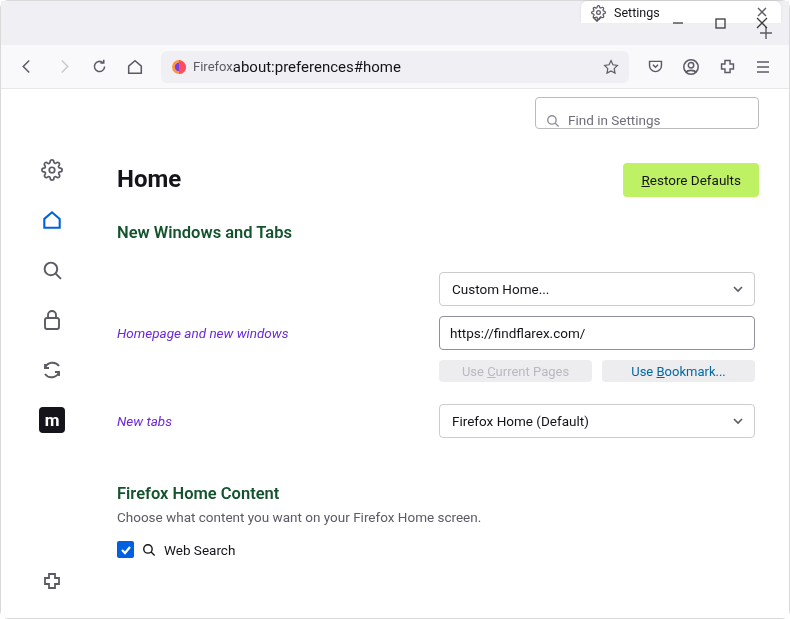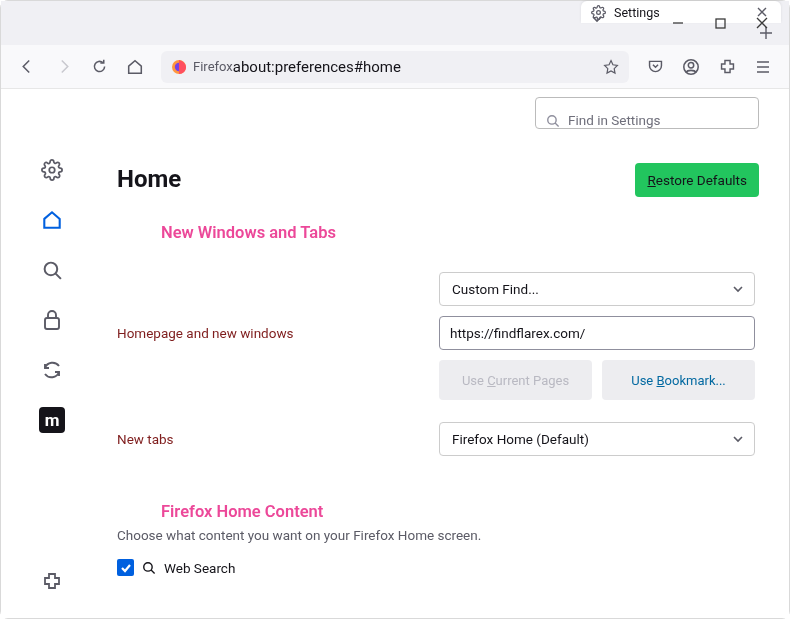--- a/index.html
+++ b/index.html
@@ -23,31 +23,31 @@
 .urlbar-spacer { flex: 1; }
 .content { flex: 1; display: flex; background: #fff; overflow: hidden; }
 .sidebar { width: 102px; display: flex; flex-direction: column; align-items: center; padding-top: 62px; gap: 12px; }
 .side-item { width: 38px; height: 38px; display: flex; align-items: center; justify-content: center; border-radius: 6px; color: #5b5b66; cursor: pointer; }
 .side-item.active { color: #0060df; }
 .side-item-m { background: #15141a; color: #fff; font-weight: 700; font-size: 17px; border-radius: 4px; width: 26px; height: 26px; display:flex; align-items:center; justify-content:center; }
 .side-spacer { flex: 1; }
 .main { flex: 1; padding: 20px 30px 0 14px; position: relative; overflow: hidden; }
 .findbox { position: absolute; right: 30px; top: 8px; width: 224px; height: 32px; border: 1px solid #bbb; border-radius: 4px; display: flex; align-items: flex-end; padding: 0 10px; gap: 8px; color: #6f6f7b; font-size: 13.5px; }
 .h1 { font-size: 24px; font-weight: 700; color: #15141a; margin-top: 56px; }
-.restore-btn { position: absolute; right: 30px; top: 74px; height: 34px; padding: 0 12px; background: #22c55e; border: none; border-radius: 4px; font-size: 13.5px; color: #15141a; cursor: pointer; }
+.restore-btn { position: absolute; right: 30px; top: 74px; height: 34px; padding: 0 18px; background: #bef264; border: none; border-radius: 4px; font-size: 13.5px; color: #15141a; cursor: pointer; }
 .restore-btn u { text-decoration: underline; }
-.h2 { font-size: 16.5px; font-weight: 600; color: #ec4899; margin-top: 30px; margin-left: 44px; }
+.h2 { font-size: 16.5px; font-weight: 600; color: #14532d; margin-top: 30px; }
 .desc { font-size: 13.5px; color: #5b5b66; margin-top: 6px; }
 .row { display: flex; align-items: center; margin-top: 16px; }
-.row-label { width: 322px; font-size: 13.5px; color: #7f1d1d; }
+.row-label { width: 322px; font-size: 13.5px; color: #6d28d9; font-style: italic; }
 .select-wrap { width: 316px; height: 34px; border: 1px solid #ccc; border-radius: 4px; background: #fff; display: flex; align-items: center; padding: 0 12px; font-size: 13.5px; color: #15141a; position: relative; cursor: pointer; }
 .select-caret { position: absolute; right: 10px; color: #5b5b66; }
 .input-text { width: 316px; height: 34px; border: 1px solid #8f8f9d; border-radius: 4px; padding: 0 10px; font-size: 13.5px; color: #15141a; outline: none; }
 .btnrow { display: flex; gap: 10px; margin-top: 10px; margin-left: 322px; width: 316px; }
-.btn { flex: 1; height: 40px; background: #ededf0; border: none; border-radius: 4px; font-size: 13px; color: #5b5b66; cursor: pointer; white-space: nowrap; overflow: hidden; text-overflow: ellipsis; padding: 0 8px; }
+.btn { flex: 1; height: 22px; background: #ededf0; border: none; border-radius: 4px; font-size: 13px; color: #5b5b66; cursor: pointer; white-space: nowrap; overflow: hidden; text-overflow: ellipsis; padding: 0 8px; }
 .btn.disabled { color: #b9b9c2; }
 .section2 { margin-top: 46px; }
 .check-row { display: flex; align-items: center; gap: 8px; margin-top: 16px; }
 .checkbox { width: 17px; height: 17px; background: #0060df; border-radius: 2px; display: flex; align-items: center; justify-content: center; }
 .check-label { font-size: 13.5px; color: #15141a; }
 .watermark { position: absolute; inset: 0; display: flex; align-items: center; justify-content: center; pointer-events: none; opacity: 0.05; font-size: 180px; font-weight: 700; font-style: italic; color: #404040; transform: rotate(-8deg); letter-spacing: -8px; }
 svg { display: block; }
 </style>
 </head>
 <body>
@@ -211,21 +211,21 @@
       </div>
 
       <h1 class="h1">Home</h1>
       <button class="restore-btn"><u>R</u>estore Defaults</button>
 
       <h2 class="h2">New Windows and Tabs</h2>
 
       <div style="margin-top:30px;">
         <div style="margin-left:322px;">
           <div class="select-wrap">
-            <span>Custom Find...</span>
+            <span>Custom Home...</span>
             <span class="select-caret">
                 <svg width="12" height="12" viewBox="0 0 12 12" fill="none" stroke="#5b5b66" stroke-width="1.6">
                   <path d="M2 4 L6 8 L10 4"></path>
                 </svg>
               </span>
           </div>
         </div>
       </div>
 
       <div class="row" style="margin-top:10px;">

